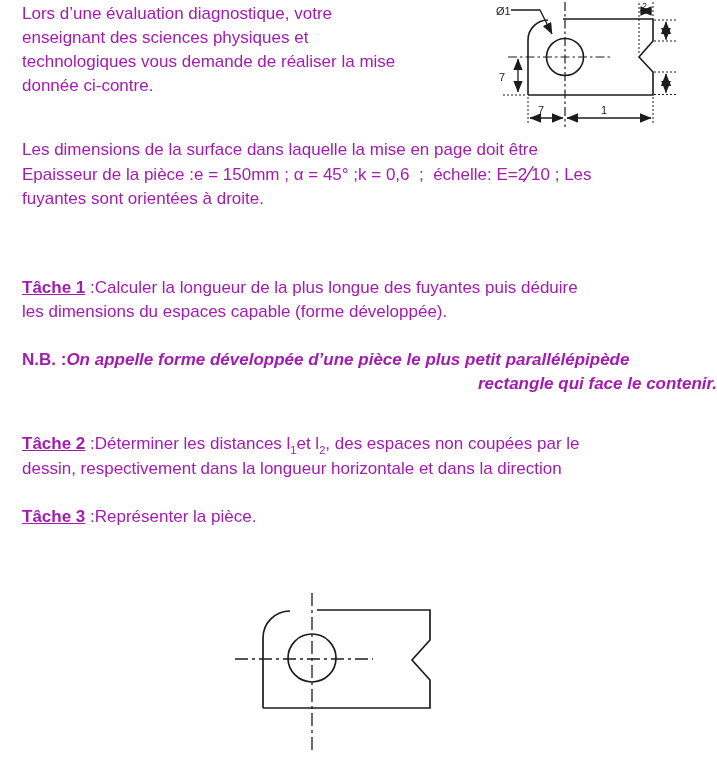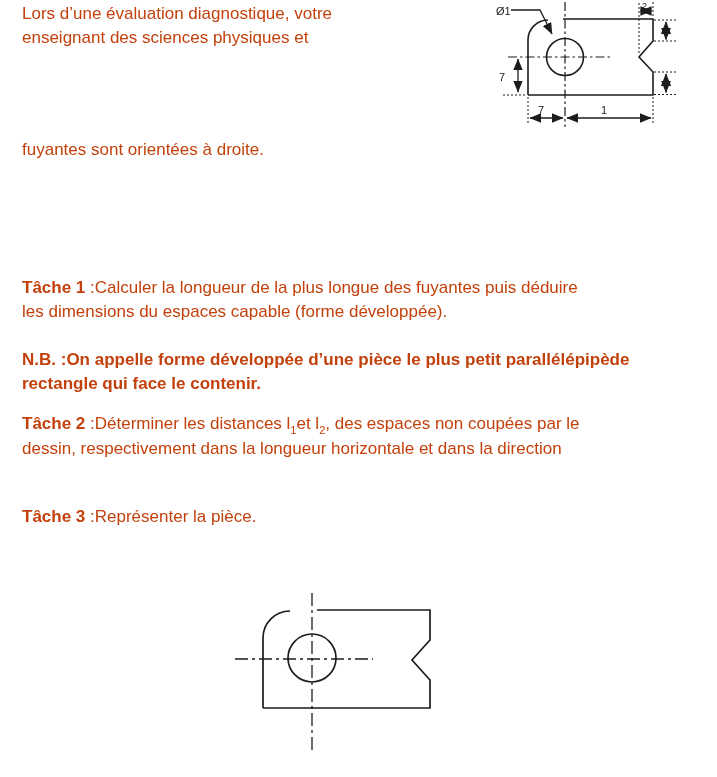--- a/index.html
+++ b/index.html
@@ -1,52 +1,56 @@
 <!DOCTYPE html>
 <html><head>
 <meta charset="utf-8">
 <style>
   html,body{margin:0;padding:0;background:#fff;}
   .page{position:relative;width:717px;height:777px;background:#ffffff;overflow:hidden;
         font-family:"Liberation Sans","DejaVu Sans",sans-serif;color:#303030;}
   .tblock{position:absolute;}
-  .line{font-size:17px;line-height:24px;white-space:pre-wrap;color:#c2410c;}
+  .line{font-size:17px;line-height:24px;white-space:pre-wrap;color:#a21caf;}
   .b{font-weight:700;}
-  .bi{font-weight:700;}
-  .u{}
+  .bi{font-weight:700;font-style:italic;text-align:right;}
+  .u{text-decoration:underline;}
   .sb{font-size:11px;position:relative;top:5px;}
   .bigslash{font-size:23px;vertical-align:-2px;}
   svg{position:absolute;}
   svg text{font-family:"Liberation Sans","DejaVu Sans",sans-serif;fill:#1c1c1c;}
 </style>
 </head>
 <body>
 
 <div class="page">
 
   <div class="tblock" style="left:22px;top:2px;width:470px;">
     <div class="line">Lors d’une évaluation diagnostique, votre</div>
     <div class="line">enseignant des sciences physiques et</div>
+    <div class="line">technologiques vous demande de réaliser la mise</div>
+    <div class="line">donnée ci-contre.</div>
   </div>
 
   <div class="tblock" style="left:22px;top:138px;width:695px;">
+    <div class="line">Les dimensions de la surface dans laquelle la mise en page doit être</div>
+    <div class="line"><span>Epaisseur de la pièce :e = 150mm ; α = 45° ;k = 0,6  ;  échelle: E=2</span><span class="bigslash">∕</span><span>10 ; Les</span></div>
     <div class="line">fuyantes sont orientées à droite.</div>
   </div>
 
   <div class="tblock" style="left:22px;top:276px;width:695px;">
     <div class="line"><span class="b u">Tâche 1</span><span> :Calculer la longueur de la plus longue des fuyantes puis déduire</span></div>
     <div class="line">les dimensions du espaces capable (forme développée).</div>
   </div>
 
   <div class="tblock" style="left:22px;top:348px;width:695px;">
     <div class="line"><span class="b">N.B. :</span><span class="bi">On appelle forme développée d’une pièce le plus petit parallélépipède</span></div>
     <div class="line bi">rectangle qui face le contenir.</div>
   </div>
 
-  <div class="tblock" style="left:22px;top:412px;width:695px;">
+  <div class="tblock" style="left:22px;top:432px;width:695px;">
     <div class="line"><span class="b u">Tâche 2</span><span> :Déterminer les distances l</span><span class="sb">1</span><span>et l</span><span class="sb">2</span><span>, des espaces non coupées par le</span></div>
     <div class="line">dessin, respectivement dans la longueur horizontale et dans la direction</div>
   </div>
 
   <div class="tblock" style="left:22px;top:505px;width:695px;">
     <div class="line"><span class="b u">Tâche 3</span><span> :Représenter la pièce.</span></div>
   </div>
 
   <svg style="left:483px;top:0;" width="234" height="134" viewBox="0 0 234 134">
     <defs>

